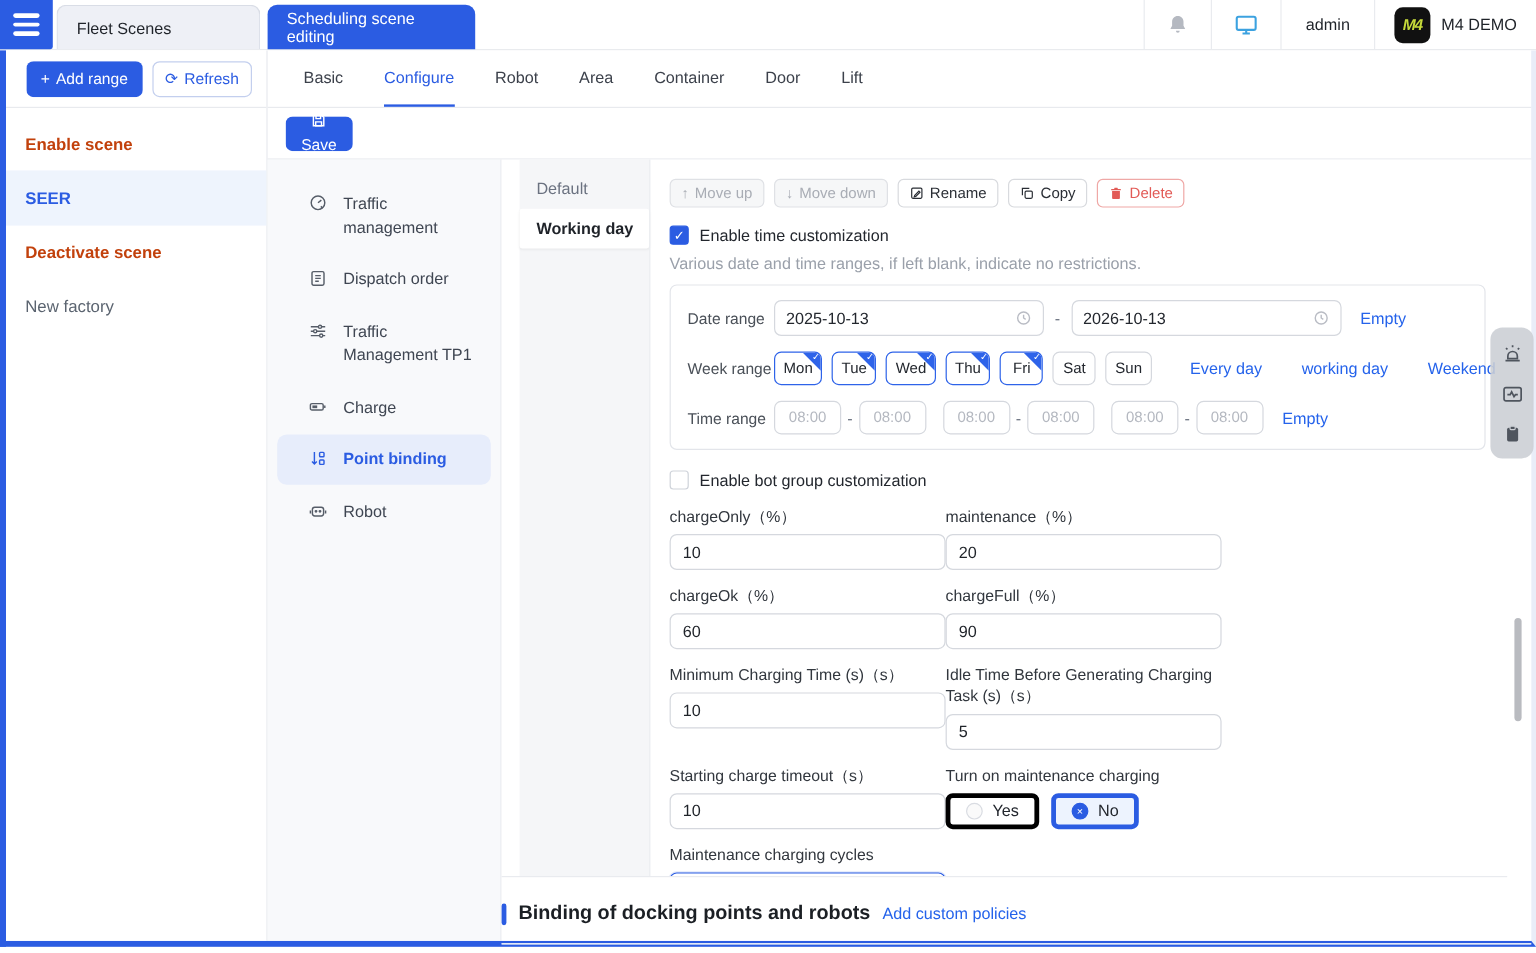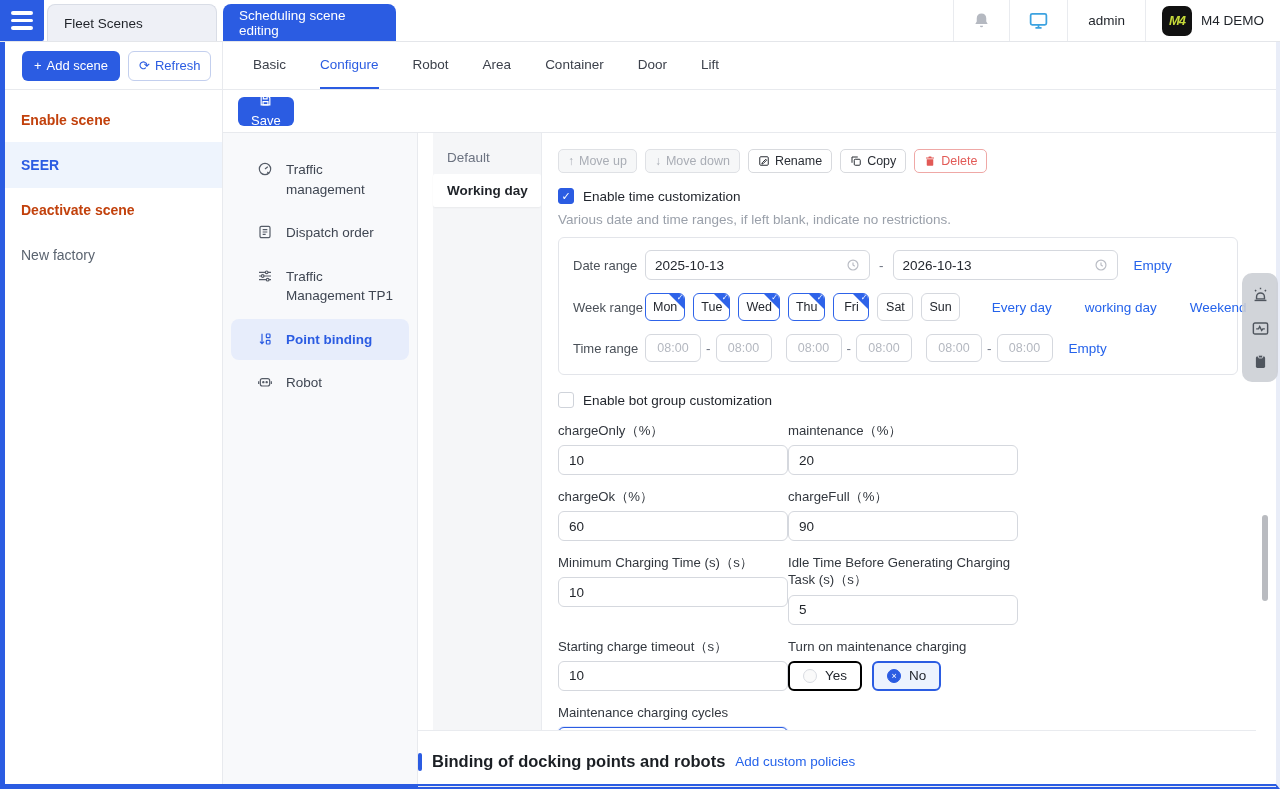--- a/index.html
+++ b/index.html
@@ -97,21 +97,21 @@
 
   .form { margin-top:14px; }
   .form-row { display:flex; align-items:flex-start; }
   .form-row + .form-row { margin-top:13px; }
   .field { width:230px; flex:none; }
   .f-label { font-size:13.2px; color:#32373e; margin-bottom:6px; line-height:1.3; }
   .f-input { width:100%; height:30px; border:1px solid #d5d8de; border-radius:6px; padding:0 10px; font-size:13.5px; color:#1f2329; outline:none; font-family:inherit; }
   .f-input.focused { border-color:#2b5ce2; box-shadow:0 0 0 1px rgba(43,92,226,.15); }
 
   .radio-group { display:flex; gap:10px; }
-  .radio-opt { height:30px; padding:0 13px; border:2px solid #000000; border-radius:6px; background:#fff; display:flex; align-items:center; gap:8px; font-size:13.5px; color:#23272e; cursor:pointer; }
+  .radio-opt { height:30px; padding:0 13px; border:4px solid #000000; border-radius:6px; background:#fff; display:flex; align-items:center; gap:8px; font-size:13.5px; color:#23272e; cursor:pointer; }
   .radio-circle { width:14px; height:14px; border-radius:50%; border:1px solid #d9dce2; background:#fafafa; display:flex; align-items:center; justify-content:center; font-size:9px; color:#fff; }
   .radio-opt.sel { border-color:#2b5ce2; background:#edf3fe; }
   .radio-opt.sel .radio-circle { background:#2b5ce2; border-color:#2b5ce2; }
 
   .binding { display:flex; align-items:center; margin-top:21px; }
   .binding-bar { width:4px; height:18px; background:#2b5ce2; border-radius:2px; margin-right:10px; flex:none; }
   .binding-title { font-size:16.5px; font-weight:bold; color:#1b1f24; }
   .binding .link { margin-left:10px; }
   .bottom-strip { flex:1; margin-top:15px; background:#f7fafd; border-top:1px solid #e9eef5; }
 
@@ -166,21 +166,21 @@
     </div>
   </div>
 </div>
 
 <div class="frame">
 
   <div class="scene-sidebar">
     <div class="scene-actions">
       <button class="btn btn-primary">
         <span>+</span>
-        <span>Add scene</span>
+        <span>Add range</span>
       </button>
       <button class="btn btn-outline-blue">
         <span>⟳</span>
         <span>Refresh</span>
       </button>
     </div>
     <div class="scene-list">
       <div class="scene-group-label">Enable scene</div>
       <div class="scene-item active">
           <span>SEER</span>
@@ -240,20 +240,30 @@
         <div class="mm-item">
           <span>
               <svg width="16" height="16" viewBox="0 0 24 24" fill="none" stroke="currentColor" stroke-width="1.8">
                 <path d="M3 6.5h18M3 12h18M3 17.5h18"></path>
                 <circle cx="14.5" cy="6.5" r="2" fill="#fff"></circle>
                 <circle cx="8.5" cy="12" r="2" fill="#fff"></circle>
                 <circle cx="16" cy="17.5" r="2" fill="#fff"></circle>
               </svg>
             </span>
           <span class="mm-label">Traffic Management TP1</span>
+        </div>
+        <div class="mm-item">
+          <span>
+              <svg width="16" height="16" viewBox="0 0 24 24" fill="none" stroke="currentColor" stroke-width="1.8">
+                <rect x="2.5" y="8" width="16" height="8" rx="2"></rect>
+                <rect x="5" y="10.3" width="6" height="3.4" fill="currentColor" stroke="none"></rect>
+                <path d="M20.5 10.5v3"></path>
+              </svg>
+            </span>
+          <span class="mm-label">Charge</span>
         </div>
         <div class="mm-item active">
           <span>
               <svg width="16" height="16" viewBox="0 0 24 24" fill="none" stroke="currentColor" stroke-width="1.8">
                 <path d="M7.5 4v15M4.5 16l3 3 3-3"></path>
                 <rect x="14" y="4.5" width="5.5" height="5.5" rx="1"></rect>
                 <rect x="14" y="14" width="5.5" height="5.5" rx="1"></rect>
               </svg>
             </span>
           <span class="mm-label">Point binding</span>

